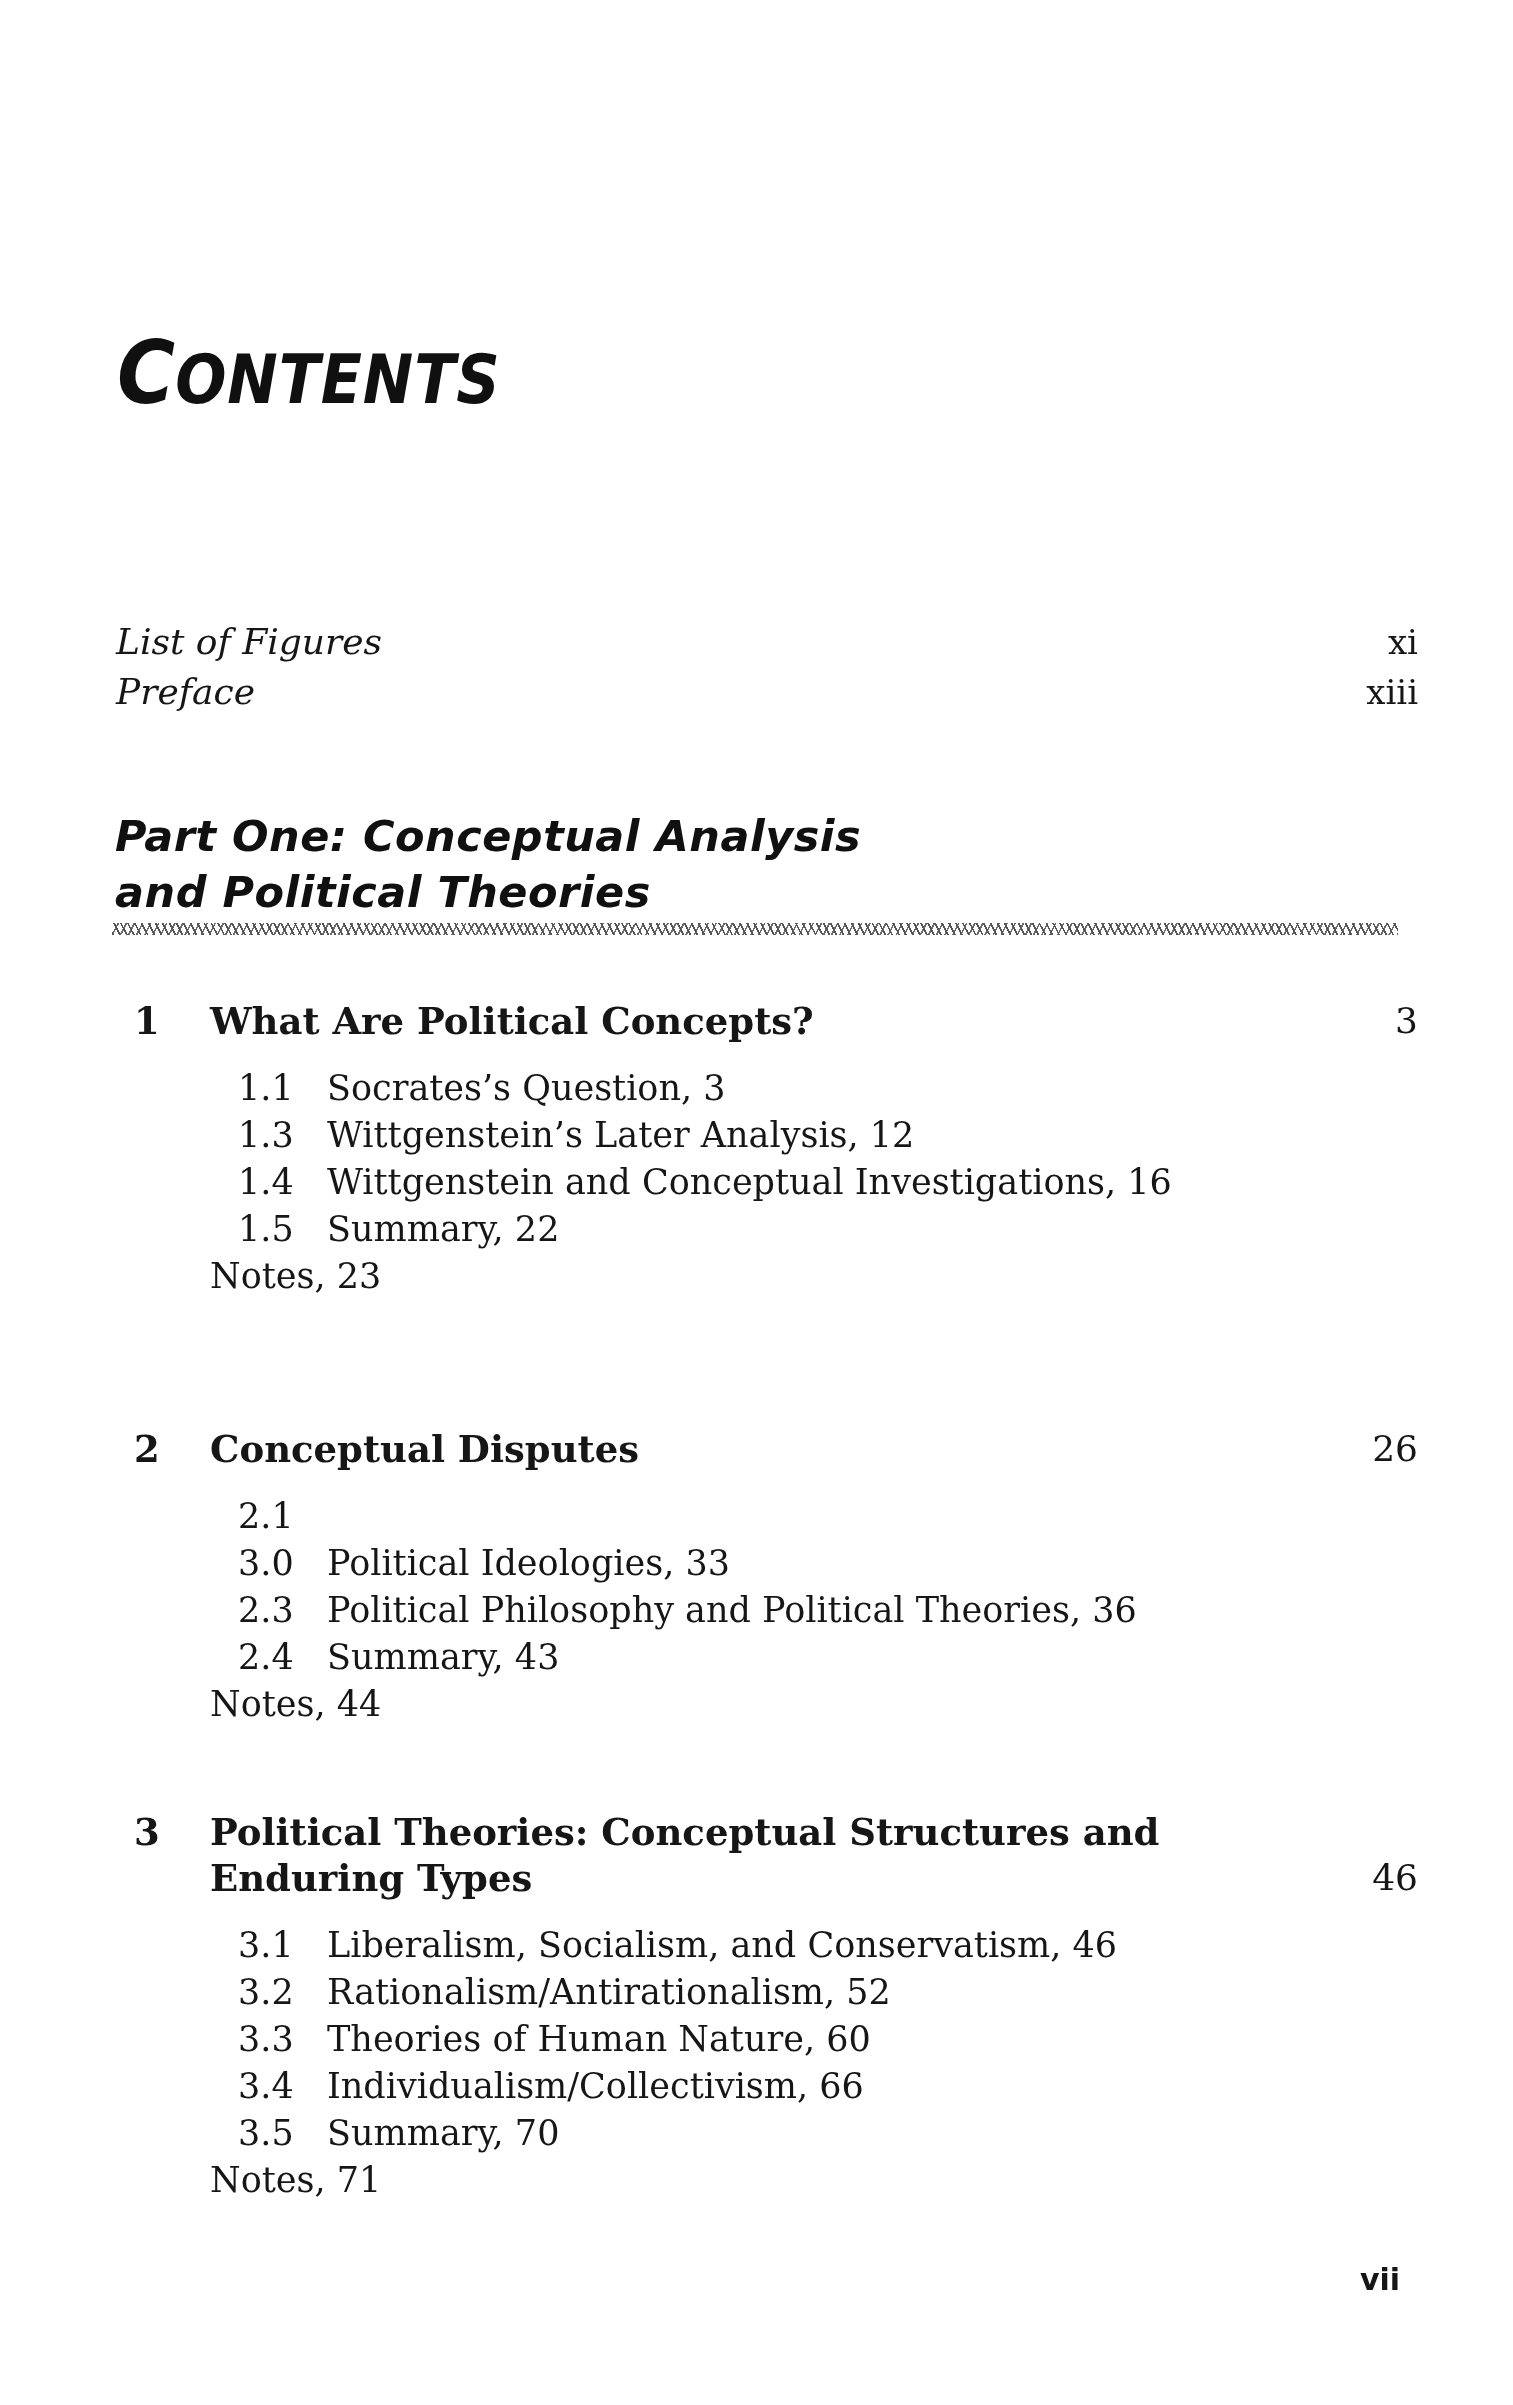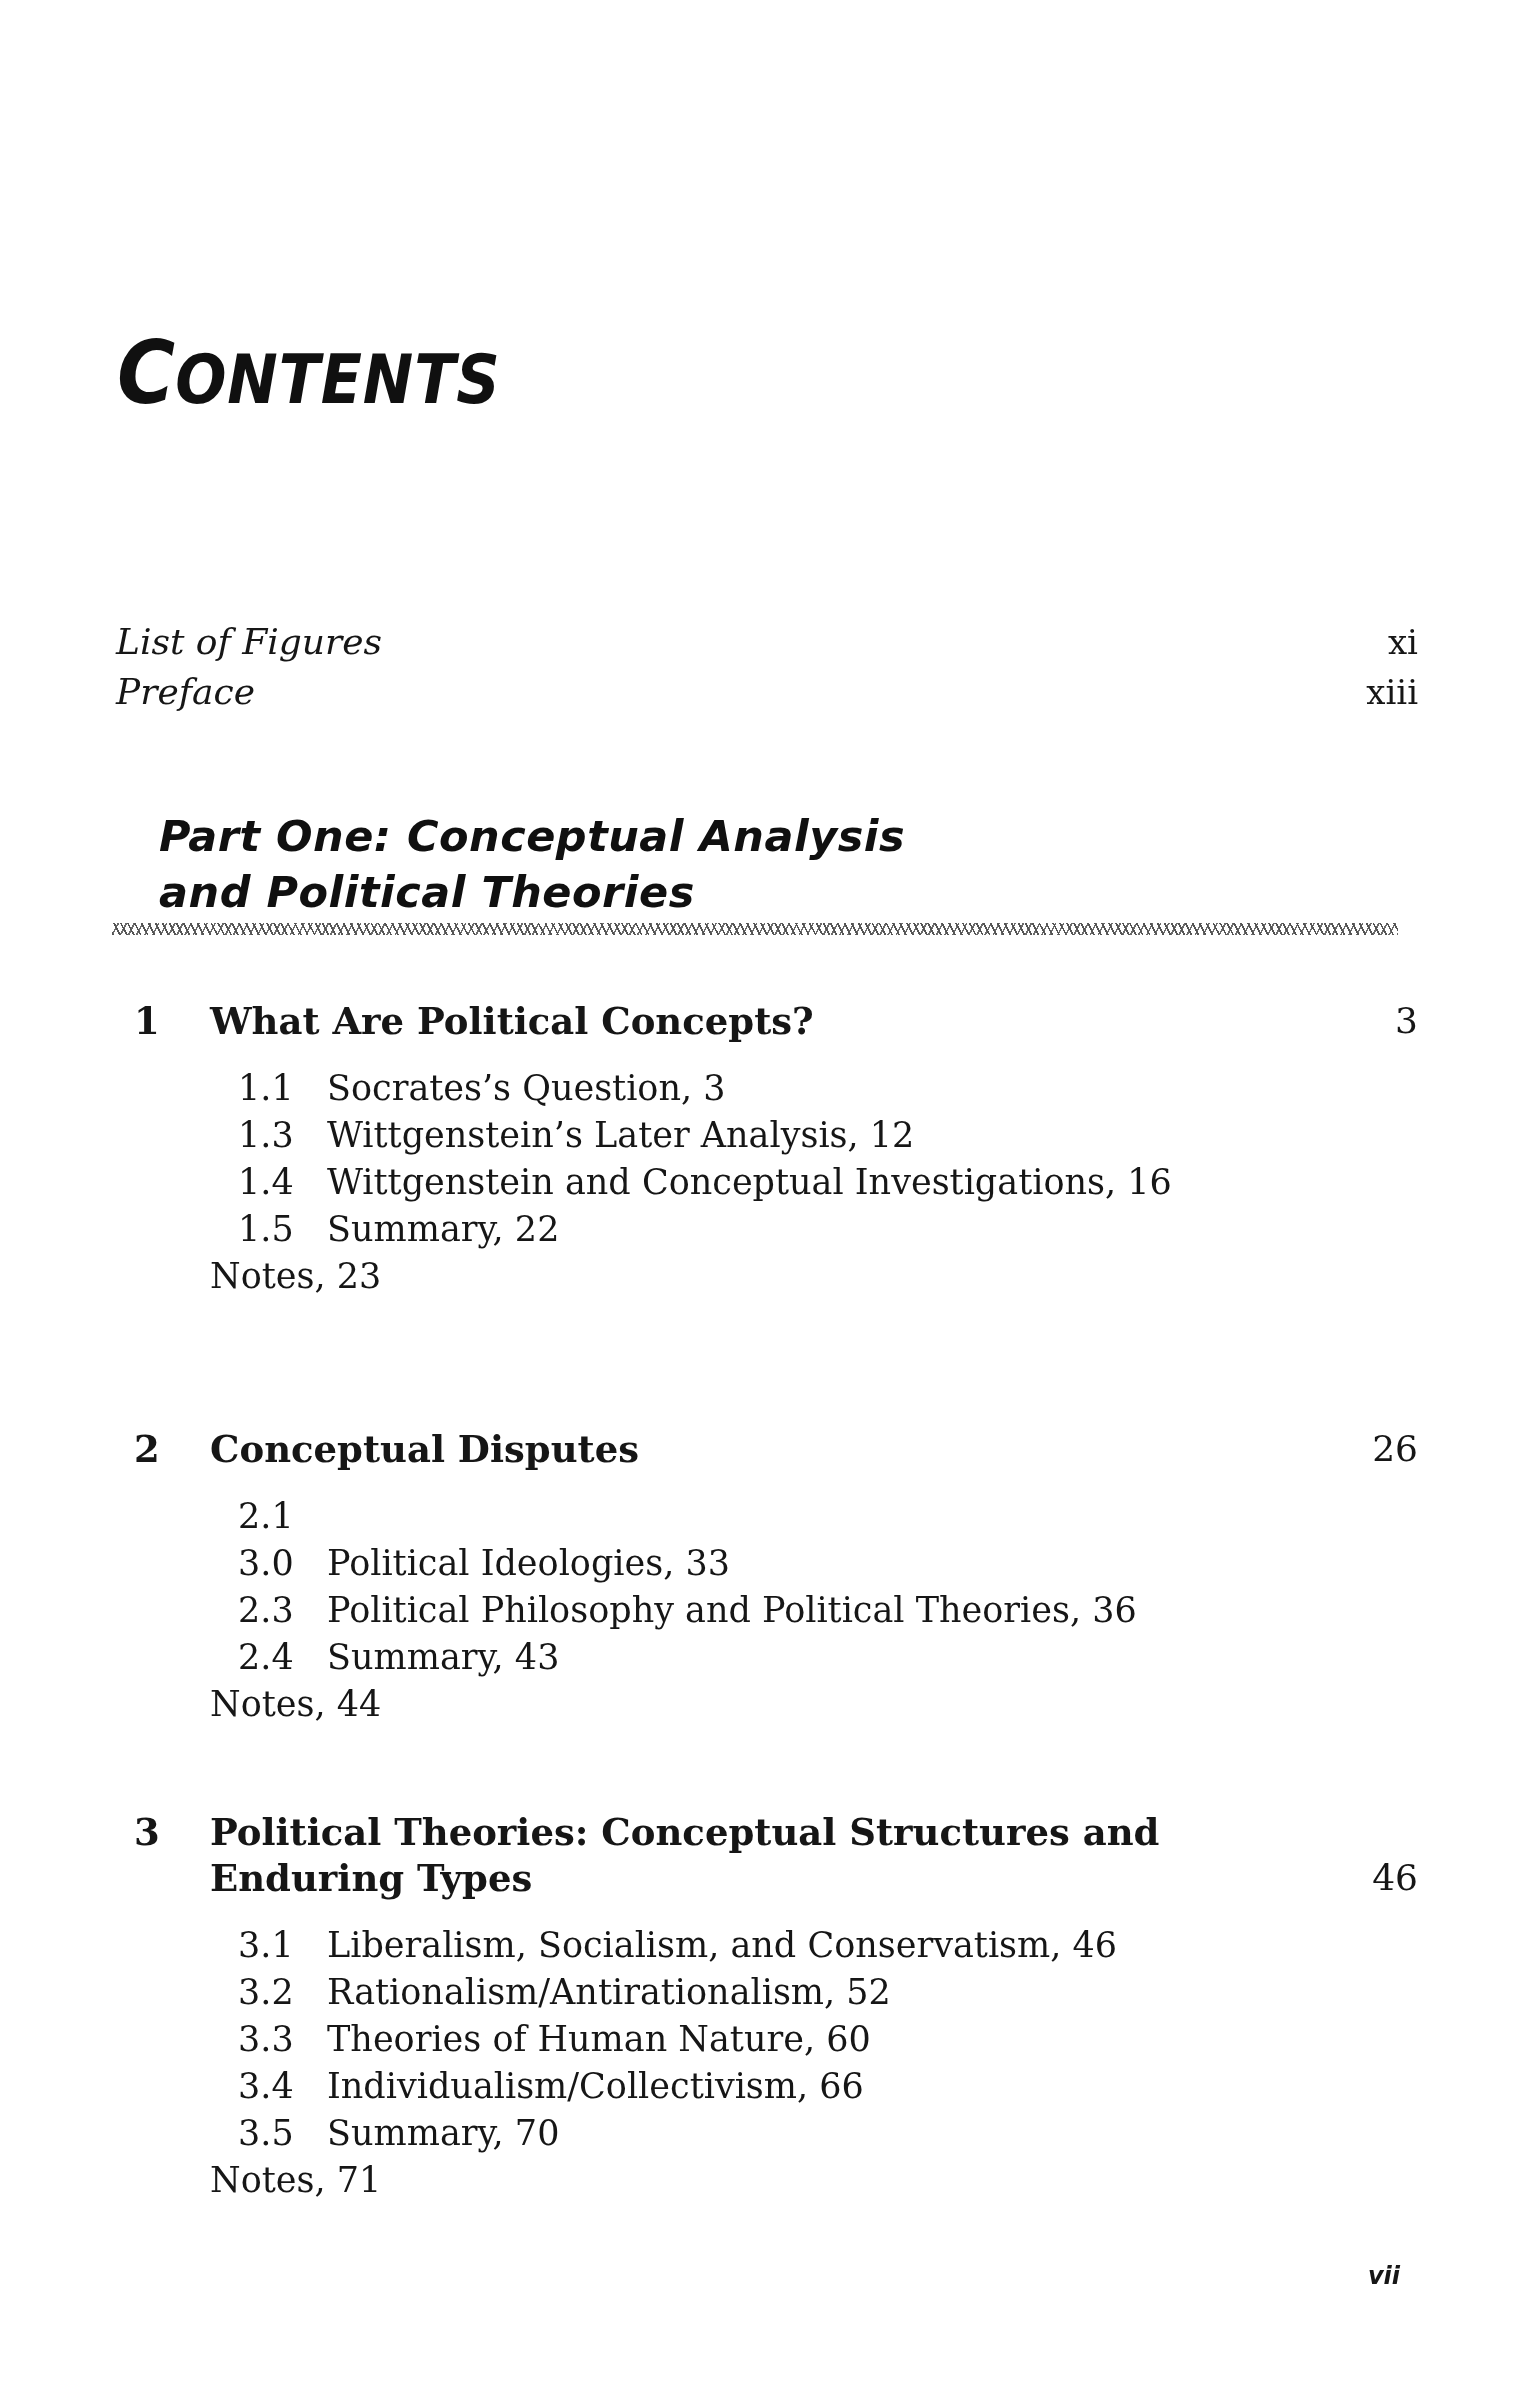--- a/index.html
+++ b/index.html
@@ -34,21 +34,21 @@
   .fm-page{font-size:34px;font-style:normal;}
 
   
   .part{
     position:absolute;left:115px;top:808px;
     font-family:"DejaVu Sans",sans-serif;
     font-weight:bold;font-style:italic;
     font-size:43px;line-height:56px;color:#101010;
     letter-spacing:0.5px;
   }
-  .part-line{display:block;margin-left:44px;}
+  .part-line{display:block;}
 
   
   .rule{
     position:absolute;left:112px;top:923px;width:1286px;height:12.4px;
     background:
       repeating-linear-gradient(63deg,  #2f2f2f 0 1.7px, transparent 1.7px 6.2px),
       repeating-linear-gradient(-63deg, #4a4a4a 0 1.5px, transparent 1.5px 7.2px);
     opacity:.82;
   }
 
@@ -68,21 +68,21 @@
   }
   .items{margin-top:21px;font-size:35px;line-height:47px;}
   .item{display:flex;margin-left:104px;}
   .item-num{width:89px;flex-shrink:0;}
   .notes{margin-left:76px;}
 
   
   .folio{
     position:absolute;right:113px;top:2262px;
     font-family:"DejaVu Sans",sans-serif;
-    font-weight:bold;font-style:italic;font-size:24px;
+    font-weight:bold;font-size:30px;
   }
 </style>
 </head>
 <body>
 
 <div class="doc">
 
   <h1 class="title">
       <span class="t-big">C</span>
       <span class="t-rest">ONTENTS</span>

